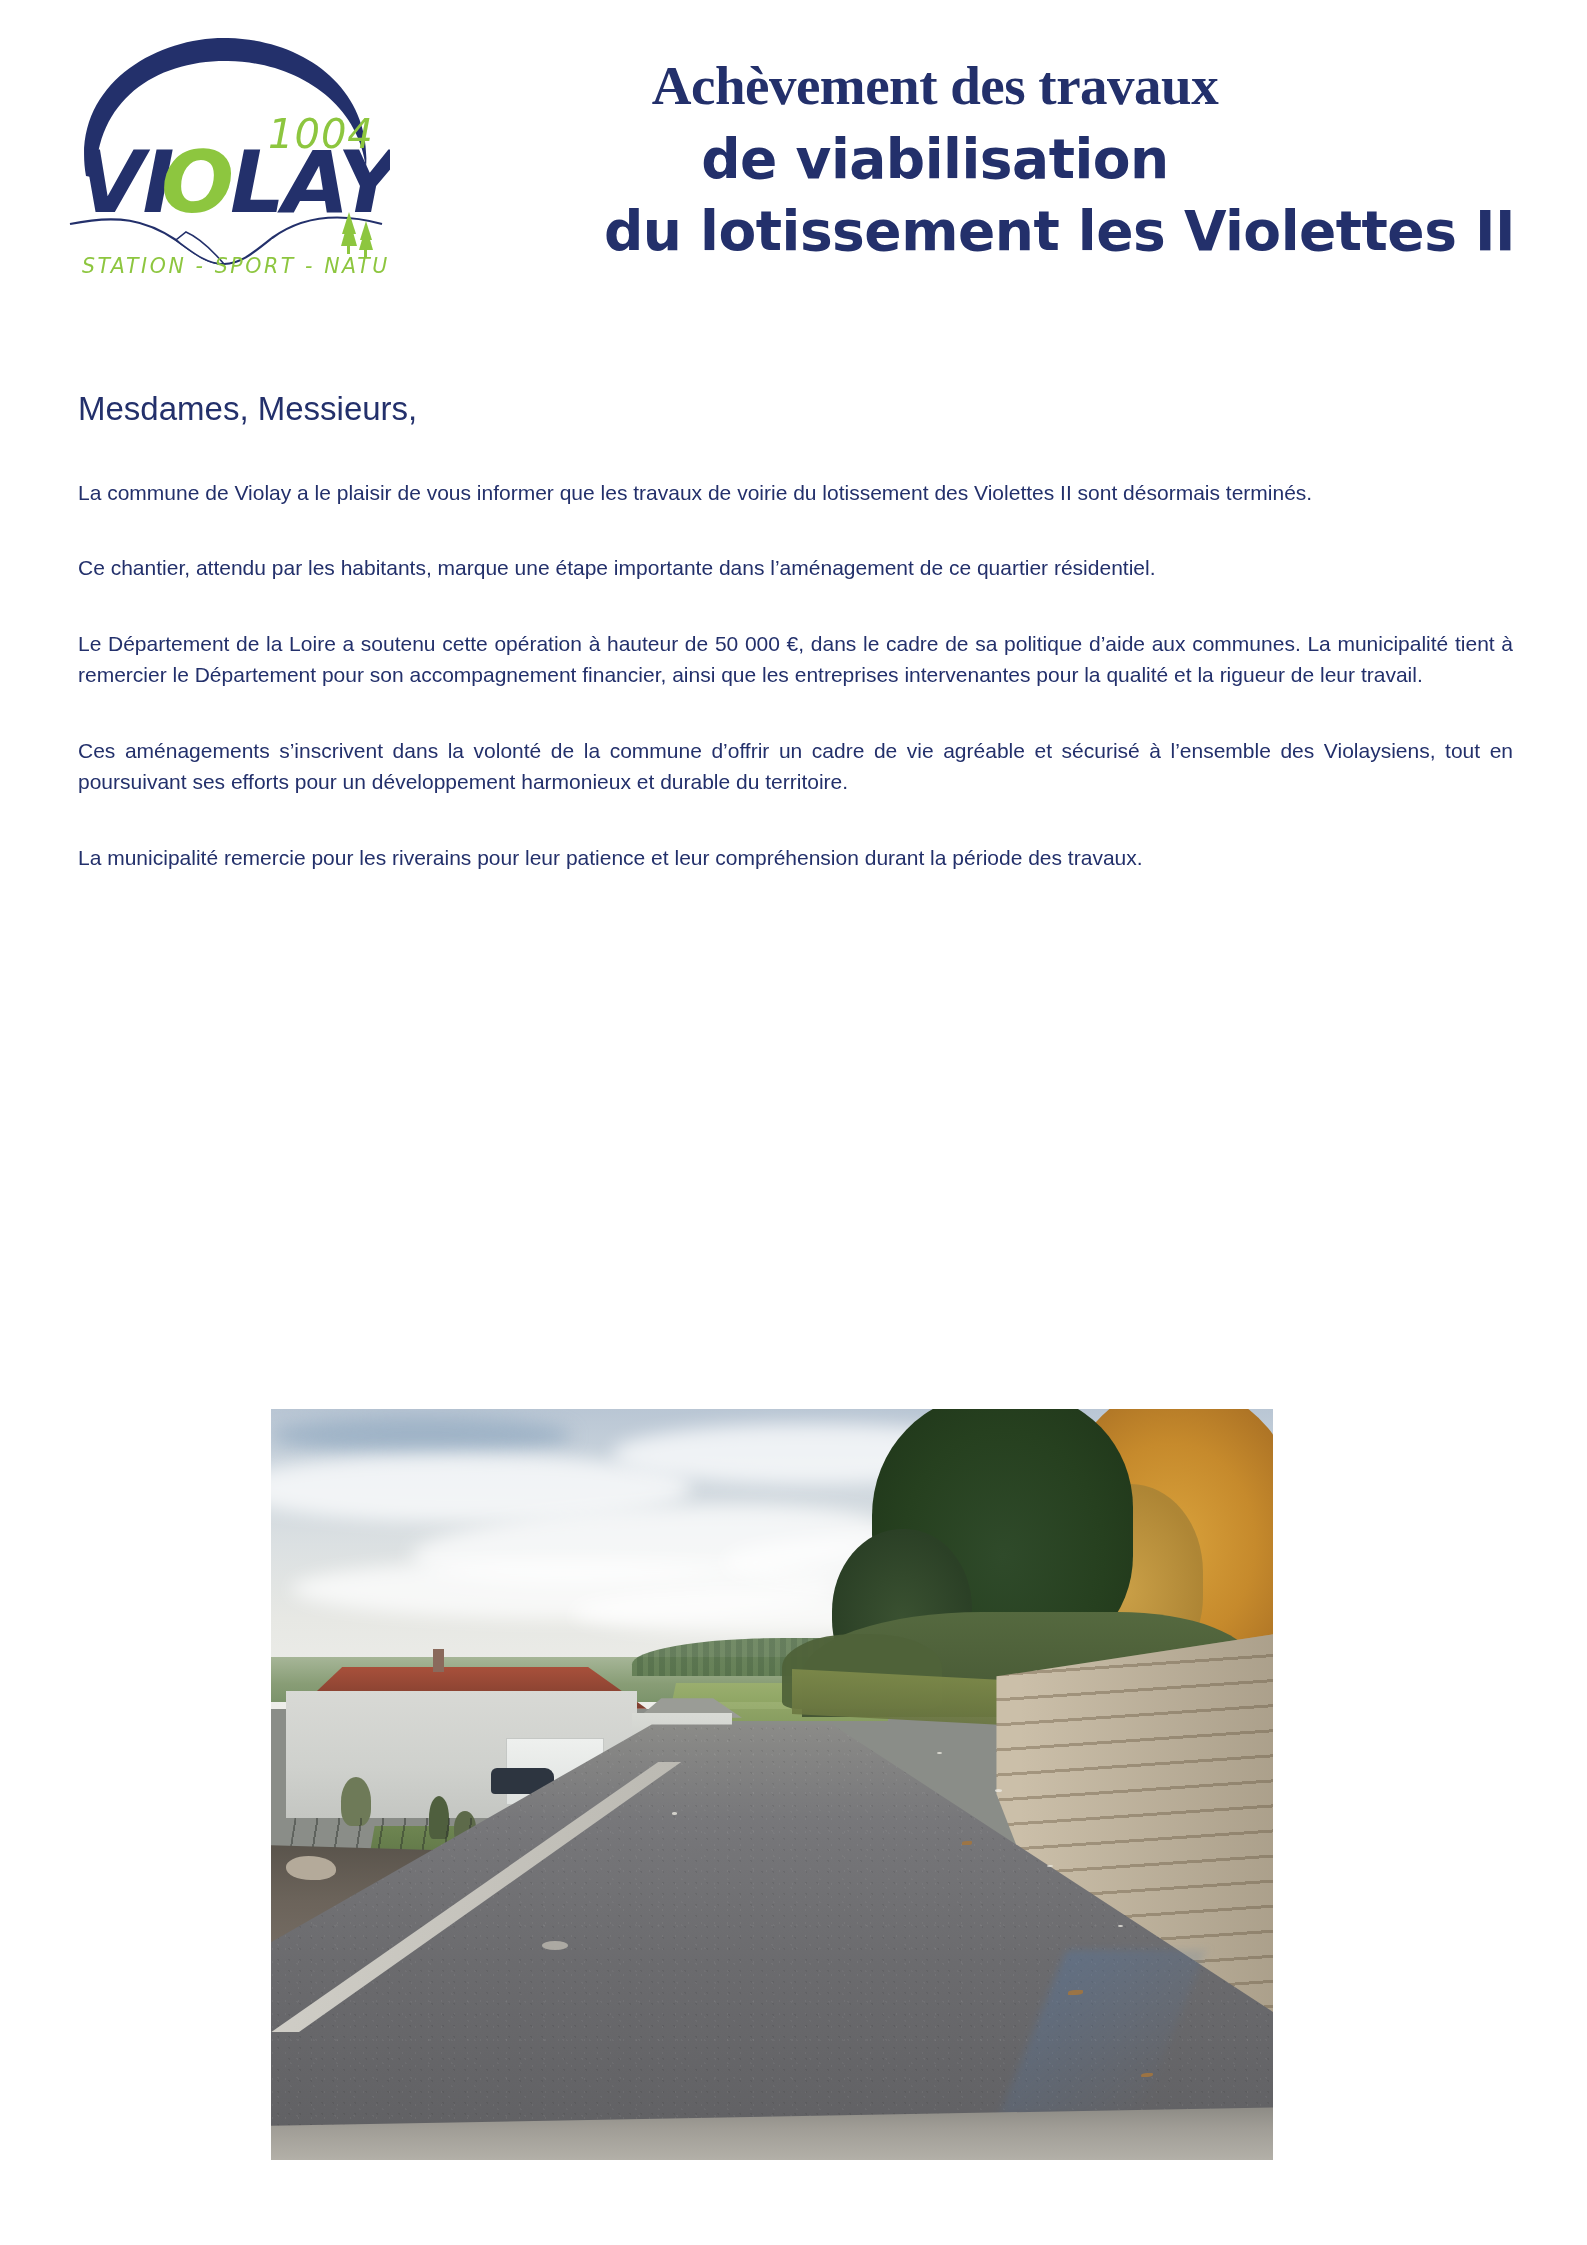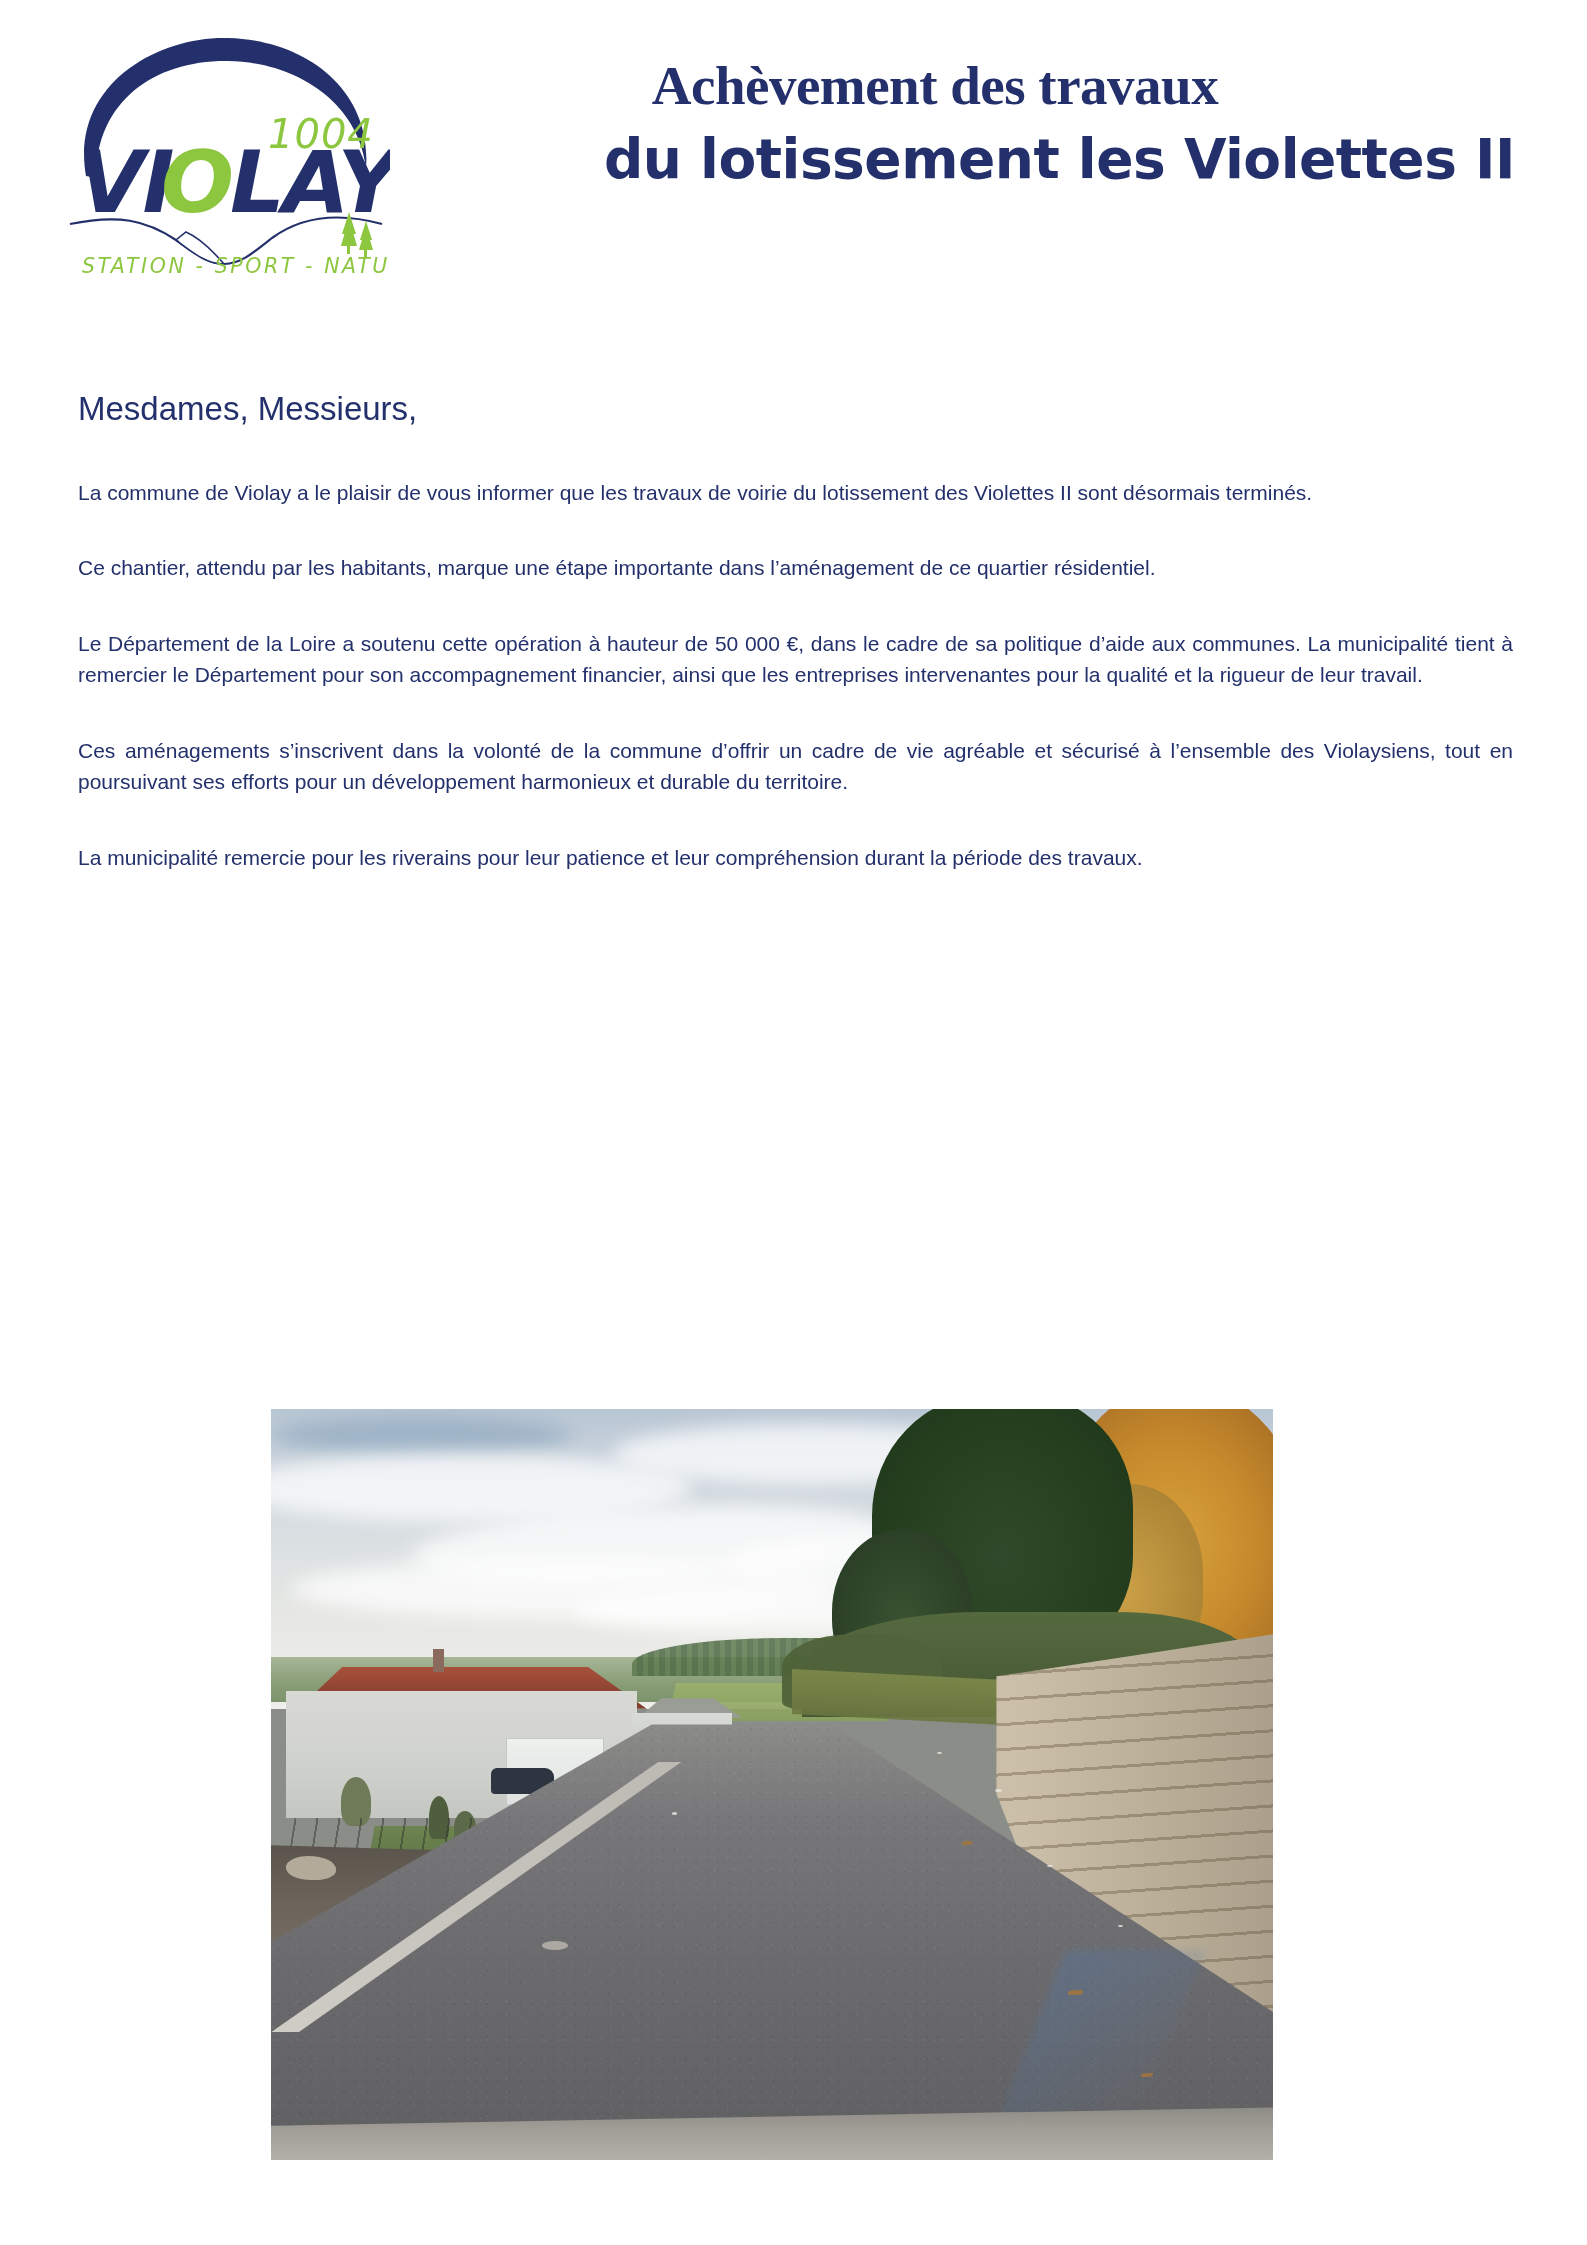--- a/index.html
+++ b/index.html
@@ -507,20 +507,21 @@
           <path d="M300 212 l6 -19 l6 19 z"></path>
           <rect x="304" y="220" width="3" height="9"></rect>
         </g>
 
         <text x="22" y="245" fill="#8dc63f" font-family="DejaVu Sans, sans-serif" font-size="20.5" letter-spacing="2.6">STATION - SPORT - NATURE</text>
       </svg>
     </div>
 
     <div class="title-block">
       <div class="title-line l1">Achèvement des travaux</div>
+      <div class="title-line l2">de viabilisation</div>
       <div class="title-line l3">du lotissement les Violettes II</div>
     </div>
   </div>
 
   <div class="body-text">
     <div class="salutation">Mesdames, Messieurs,</div>
     <p class="para">La commune de Violay a le plaisir de vous informer que les travaux de voirie du lotissement des Violettes II sont désormais terminés.</p>
     <p class="para">Ce chantier, attendu par les habitants, marque une étape importante dans l’aménagement de ce quartier résidentiel.</p>
     <p class="para">Le Département de la Loire a soutenu cette opération à hauteur de 50 000 €, dans le cadre de sa politique d’aide aux communes. La municipalité tient à remercier le Département pour son accompagnement financier, ainsi que les entreprises intervenantes pour la qualité et la rigueur de leur travail.</p>
     <p class="para">Ces aménagements s’inscrivent dans la volonté de la commune d’offrir un cadre de vie agréable et sécurisé à l’ensemble des Violaysiens, tout en poursuivant ses efforts pour un développement harmonieux et durable du territoire.</p>

